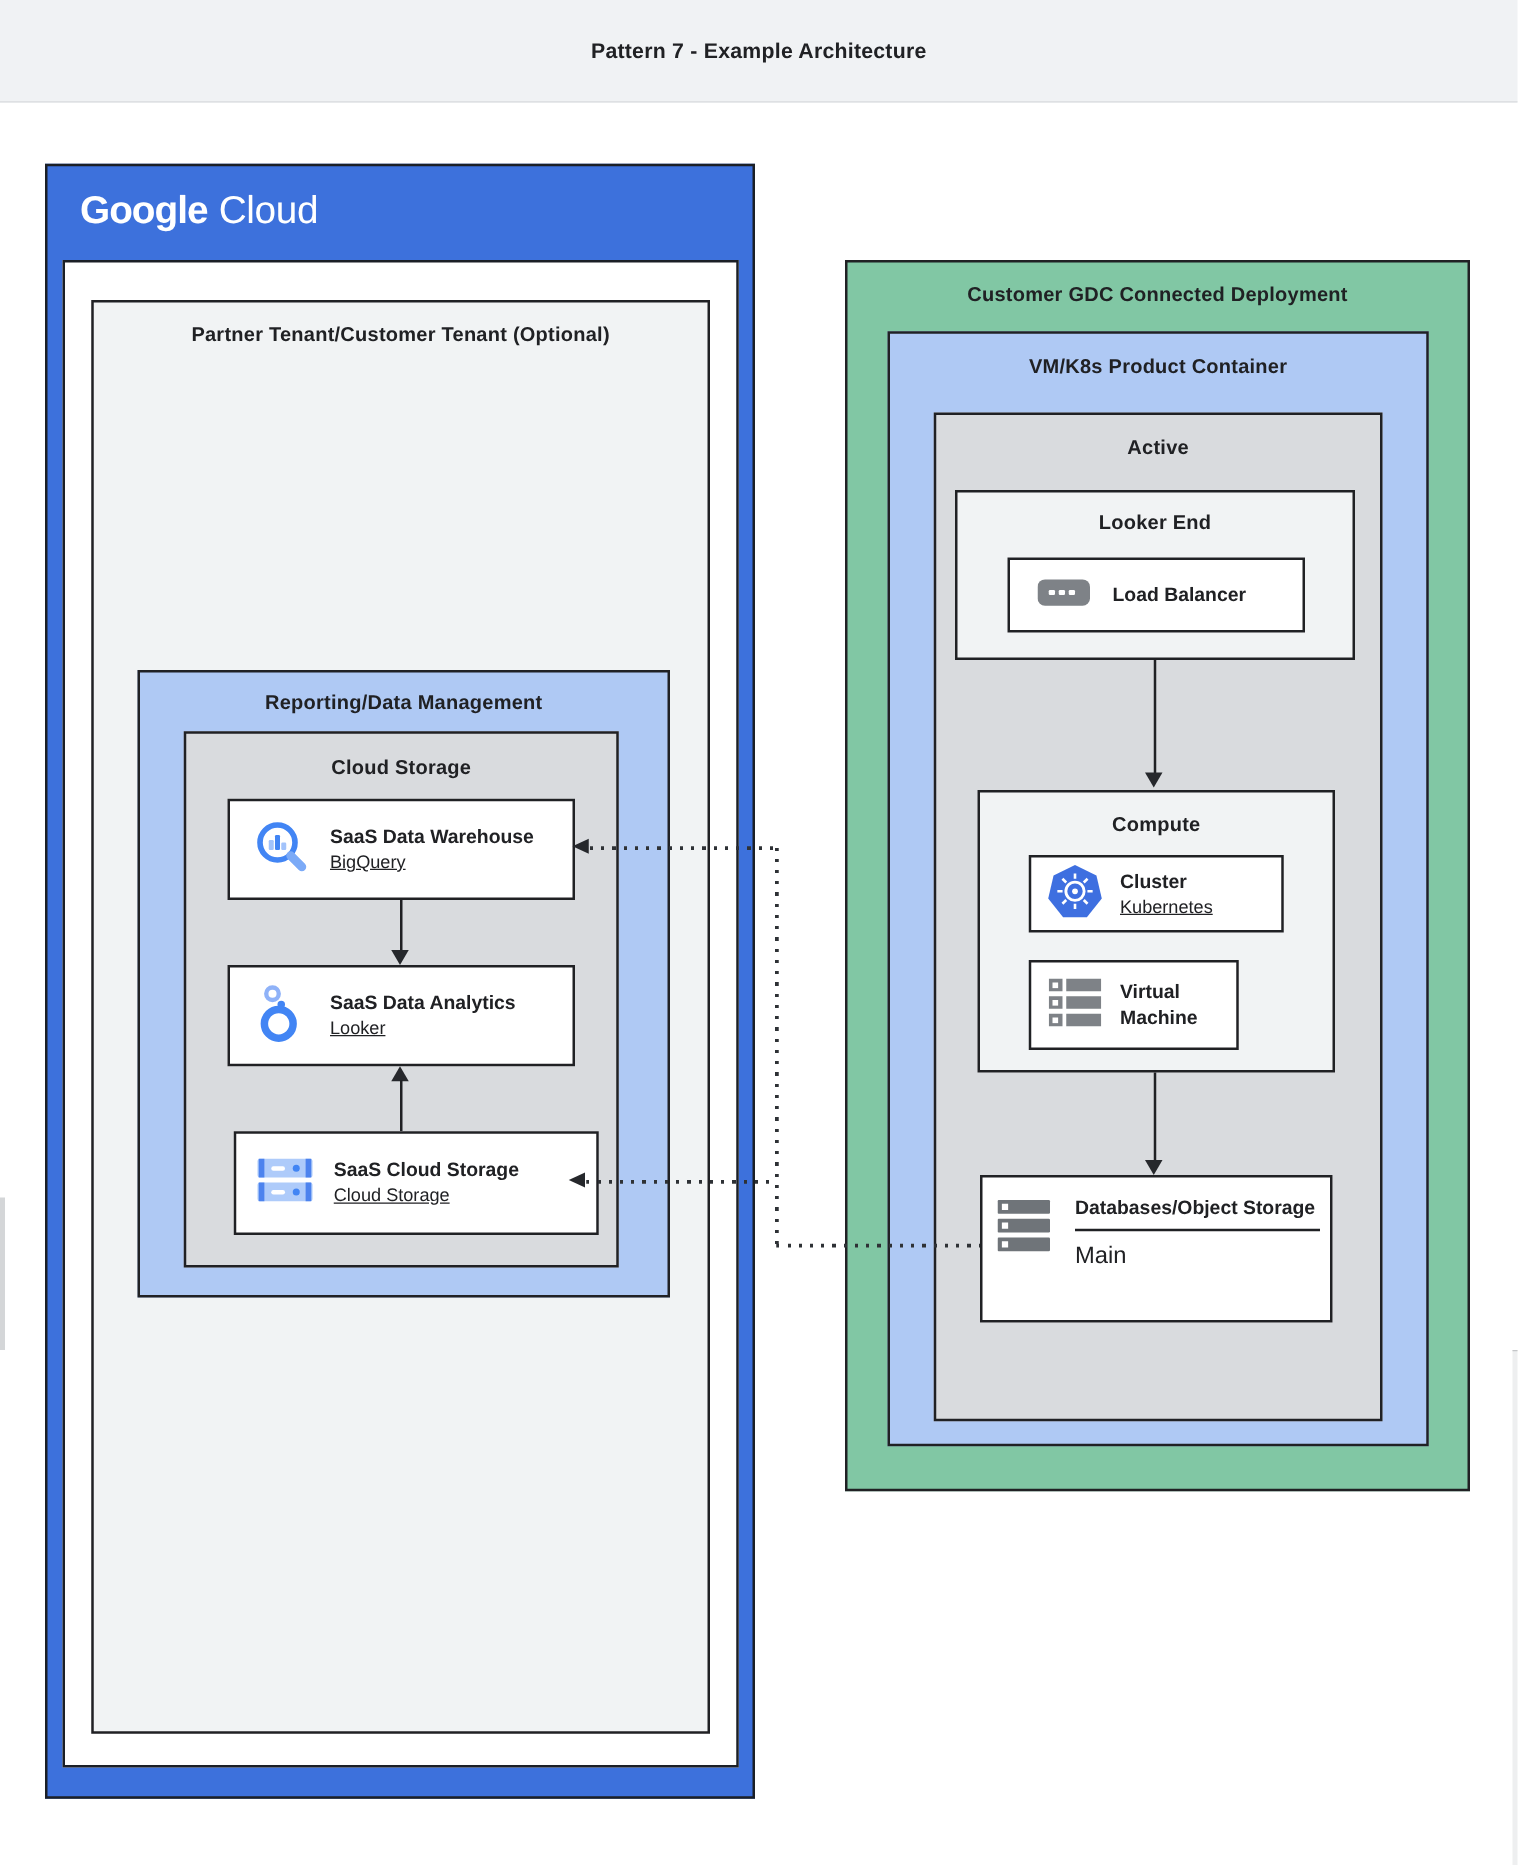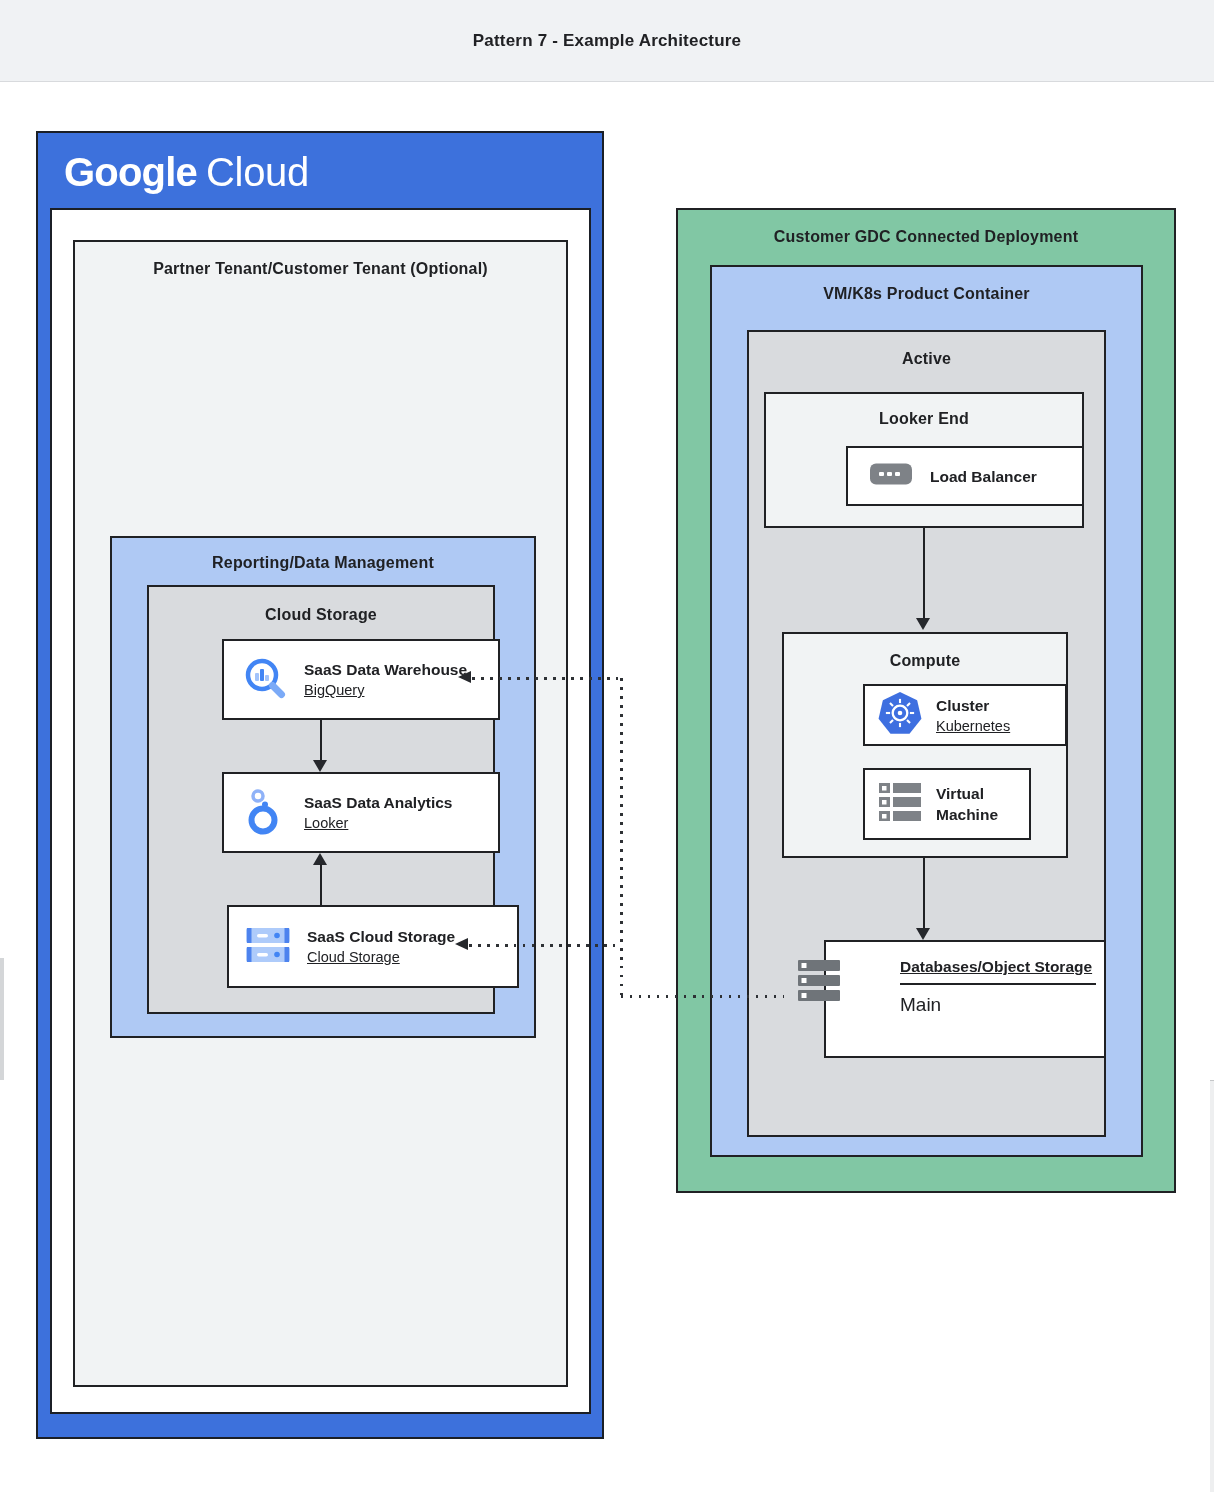--- a/index.html
+++ b/index.html
@@ -10,53 +10,53 @@
   
   #header{left:0;top:0;width:1214px;height:82px;background:#F0F2F4;
           border-bottom:1px solid #D8DADD;display:flex;align-items:center;justify-content:center;}
   #header .ttl{font-size:17px;font-weight:700;letter-spacing:.2px;}
 
   
   .box{border:2px solid #202124;}
   .box-title{font-weight:700;font-size:16px;text-align:center;letter-spacing:.2px;}
 
   #gc-box{left:36px;top:131px;width:568px;height:1308px;background:#3D71DC;border-color:#1B1F26;}
-  #gc-logo{left:64px;top:150px;color:#fff;font-size:40px;white-space:nowrap;}
+  #gc-logo{left:64px;top:150px;color:#fff;font-size:31px;white-space:nowrap;}
   #gc-logo .g{font-weight:700;letter-spacing:-.8px;}
   #gc-logo .c{font-weight:400;margin-left:9px;letter-spacing:-.3px;}
   #gc-white{left:50px;top:208px;width:541px;height:1206px;background:#fff;border-color:#1B1F26;}
   #partner{left:73px;top:240px;width:495px;height:1147px;background:#F1F3F4;padding-top:18px;}
   #reporting{left:110px;top:536px;width:426px;height:502px;background:#AFC9F4;padding-top:16px;}
   #cs-group{left:147px;top:585px;width:348px;height:429px;background:#D9DBDE;padding-top:19px;}
 
   #green-box{left:676px;top:208px;width:500px;height:985px;background:#81C7A4;padding-top:18px;}
   #vmk8s-box{left:710px;top:265px;width:433px;height:892px;background:#AFC9F4;padding-top:18px;}
   #active-box{left:747px;top:330px;width:359px;height:807px;background:#D9DBDE;padding-top:18px;}
   #fe-box{left:764px;top:392px;width:320px;height:136px;background:#F1F3F4;padding-top:16px;}
   #compute-box{left:782px;top:632px;width:286px;height:226px;background:#F1F3F4;padding-top:18px;}
 
   
-  .node-card{background:#fff;border:2px solid #202124;display:flex;align-items:center;margin-left:40px;}
+  .node-card{background:#fff;border:2px solid #202124;display:flex;align-items:center;}
   .node-title{font-size:15.5px;font-weight:700;line-height:21px;}
   .node-sub{font-size:14.5px;line-height:20px;text-decoration:underline;}
   #wh-card{left:182px;top:639px;width:278px;height:81px;padding-left:18px;}
   #an-card{left:182px;top:772px;width:278px;height:81px;padding-left:18px;}
   #st-card{left:187px;top:905px;width:292px;height:83px;padding-left:16px;}
   .node-text{margin-left:16px;}
 
   #lb-card{left:806px;top:446px;width:238px;height:60px;padding-left:22px;}
   #lb-card .node-text{margin-left:18px;}
   #cluster-card{left:823px;top:684px;width:204px;height:62px;padding-left:12px;}
   #cluster-card .node-text{margin-left:13px;}
   #vm-card{left:823px;top:768px;width:168px;height:72px;padding-left:14px;}
   #vm-card .node-text{margin-left:15px;width:100px;}
 
   #db-card{left:784px;top:940px;width:282px;height:118px;padding:14px 12px 0 74px;display:block;}
   #db-icon{left:798px;top:960px;}
-  #db-card .node-title{width:200px;text-decoration:underline;}
+  #db-card .node-title{width:200px;}
   #db-divider{margin-top:6px;width:196px;height:2px;background:#202124;}
   #db-main{margin-top:9px;font-size:19px;}
 
   
   .line-v{width:2px;background:#202124;}
   .arr-down{width:0;height:0;border-left:7px solid transparent;border-right:7px solid transparent;
             border-top:12px solid #26282C;}
   .arr-up{width:0;height:0;border-left:7px solid transparent;border-right:7px solid transparent;
           border-bottom:12px solid #26282C;}
 

